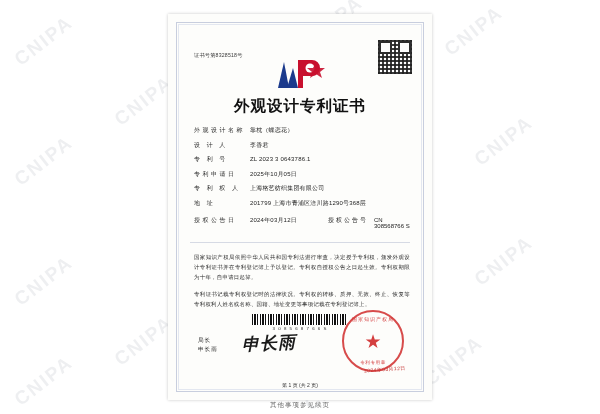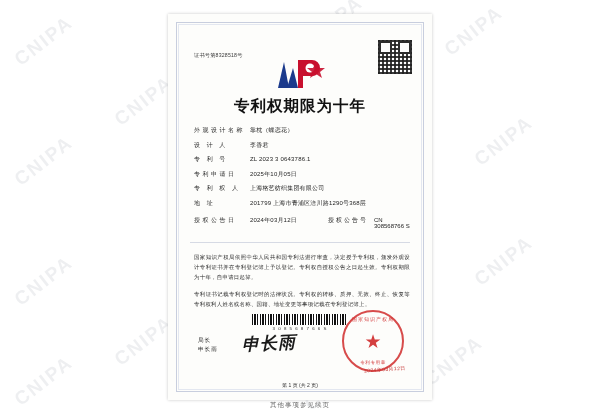--- a/index.html
+++ b/index.html
@@ -302,21 +302,21 @@
     <div class="logo">
       <svg viewBox="0 0 56 42" width="56" height="42">
         <polygon points="6,34 12,8 17,34" fill="#1b3a8c"></polygon>
         <polygon points="15,34 21,14 26,34" fill="#1b3a8c"></polygon>
         <path d="M26 6 L26 34 L31 34 L31 22 L40 22 A8 8 0 0 0 40 6 Z" fill="#c8102e"></path>
         <circle cx="38" cy="14" r="4.5" fill="#ffffff"></circle>
         <polygon points="44,8 47,14 53,14 48,18 50,24 44,20 38,24 40,18 35,14 41,14" fill="#c8102e" opacity="0.9"></polygon>
       </svg>
     </div>
 
-    <div class="title">专利权期限为十年</div>
+    <div class="title">外观设计专利证书</div>
 
     <div class="fields">
       <div class="frow">
         <div class="flabel">外观设计名称</div>
         <div class="fvalue">靠枕（蝶恋花）</div>
       </div>
       <div class="frow">
         <div class="flabel">设 计 人</div>
         <div class="fvalue">李香君</div>
       </div>

